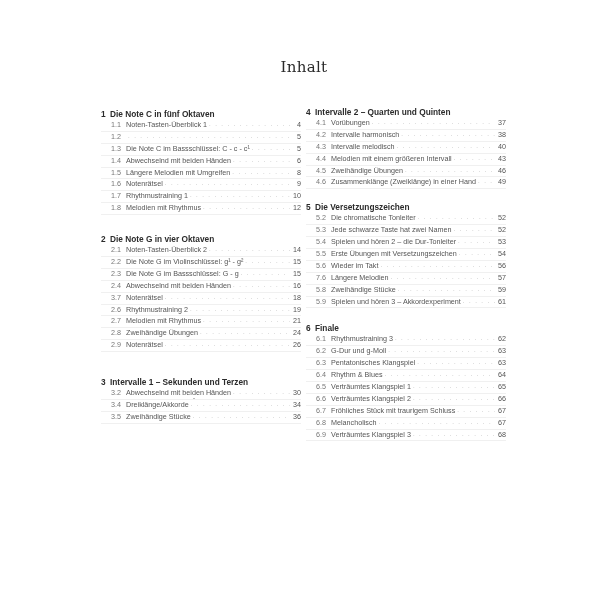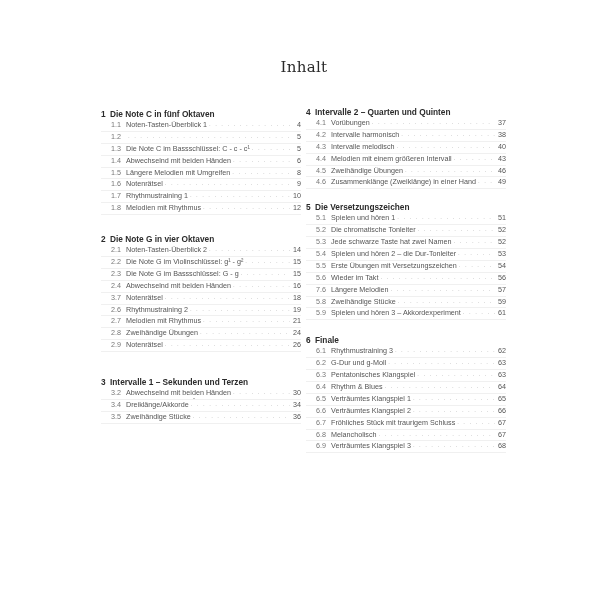--- a/index.html
+++ b/index.html
@@ -297,26 +297,20 @@
   </div>
 
   <div class="gap-r1"></div>
 
   <div class="chapter">
     <div class="chapter-title">
       <span class="chapter-num">5</span>
       <span>Die Versetzungszeichen</span>
     </div>
     <div class="entry">
-        <span class="entry-num">5.1</span>
-        <span class="entry-label">Spielen und hören 1</span>
-        <span class="entry-dots"></span>
-        <span class="entry-page">51</span>
-      </div>
-    <div class="entry">
         <span class="entry-num">5.2</span>
         <span class="entry-label">Die chromatische Tonleiter</span>
         <span class="entry-dots"></span>
         <span class="entry-page">52</span>
       </div>
     <div class="entry">
         <span class="entry-num">5.3</span>
         <span class="entry-label">Jede schwarze Taste hat zwei Namen</span>
         <span class="entry-dots"></span>
         <span class="entry-page">52</span>

